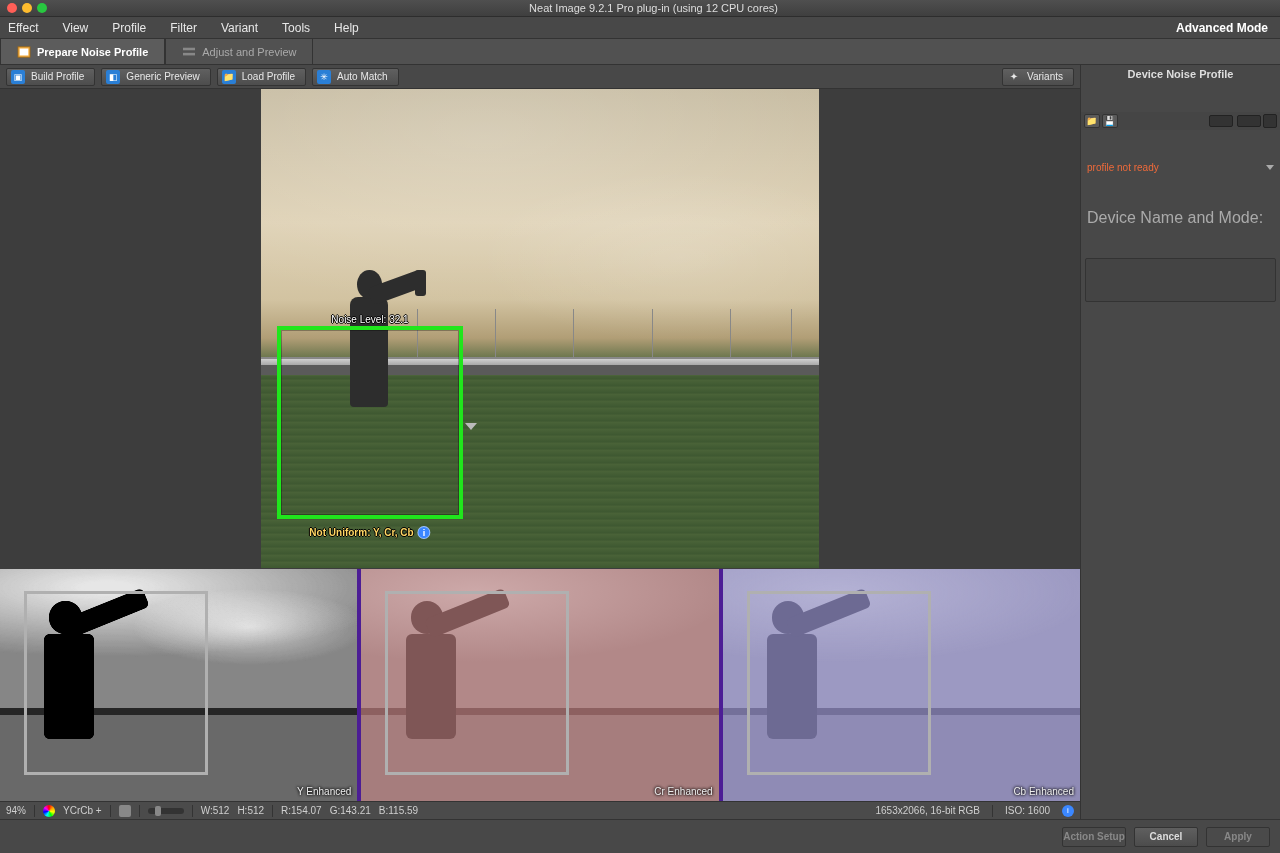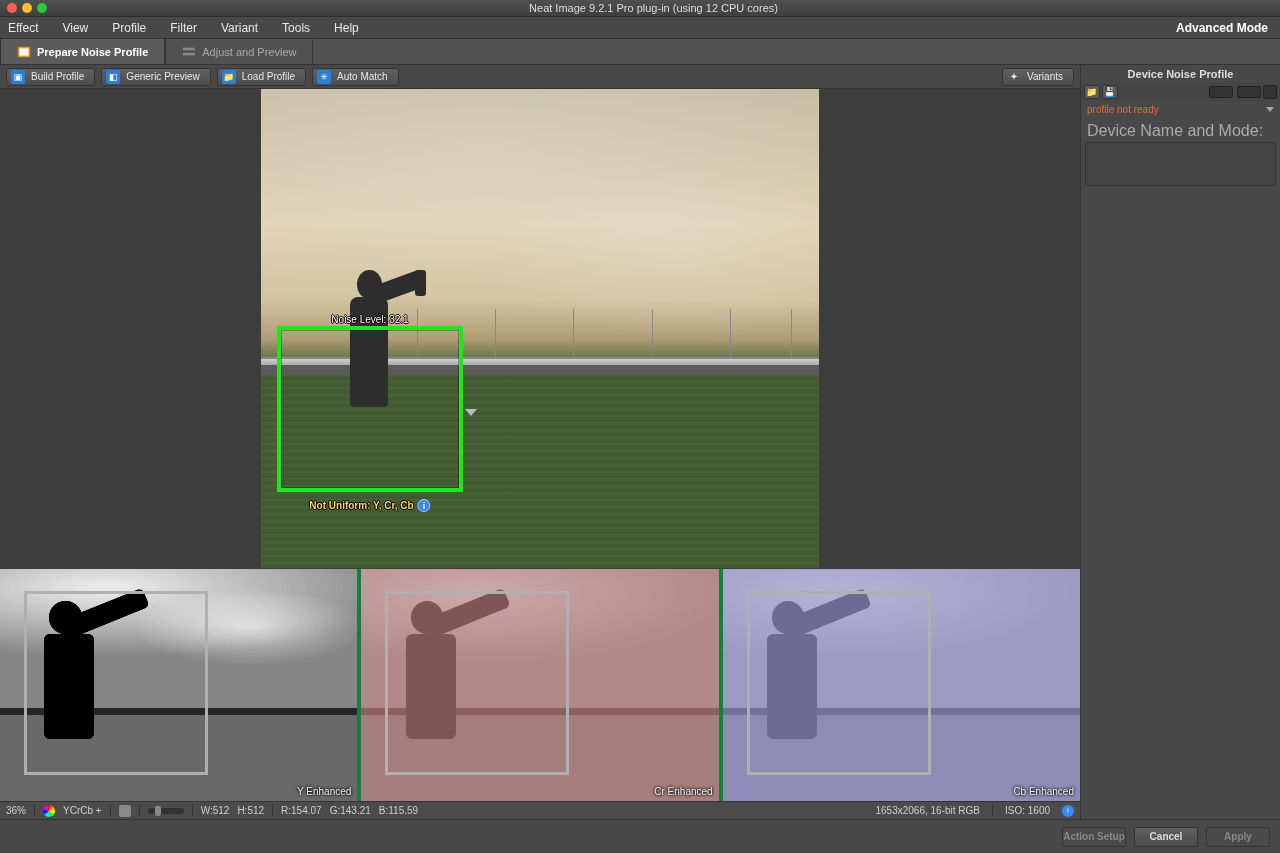--- a/index.html
+++ b/index.html
@@ -102,21 +102,21 @@
   .grass { position: absolute; left:0; right:0; bottom:0; top:60%;
            background: repeating-linear-gradient(0deg, #3e5831, #4a6338 6px, #3d5630 7px); }
   
   .person { position:absolute; left:10%; top:34%; width:20%; height:38%; }
   .person .body { position:absolute; left:30%; top:25%; width:34%; height:60%; background:#2d2d2d; border-radius:8px 8px 4px 4px; }
   .person .head { position:absolute; left:36%; top:10%; width:22%; height:16%; background:#2d2d2d; border-radius:50%; }
   .person .arm  { position:absolute; left:48%; top:20%; width:52%; height:10%; background:#2d2d2d; border-radius:6px; transform: rotate(-20deg); transform-origin:left center; }
   .person .arm2 { position:absolute; left:88%; top:10%; width:10%; height:14%; background:#2d2d2d; border-radius:3px; }
   
   .sel-rect {
-    position: absolute; left: 16px; top: 237px; width: 186px; height: 166px;
+    position: absolute; left: 16px; top: 237px; width: 186px; height: 193px;
     border: 4px solid #20e61c; box-shadow: 0 0 0 1px rgba(0,0,0,0.3) inset;
   }
   .sel-label-top {
     position: absolute; left: 50%; top: -16px; transform: translateX(-50%);
     font-size: 10px; color: #fff; text-shadow: -1px 0 #000,1px 0 #000,0 -1px #000,0 1px #000;
     white-space: nowrap;
   }
   .sel-label-bot-wrap {
     position: absolute;
     left: 50%; transform: translateX(-50%);
@@ -133,21 +133,21 @@
     font-size: 9px; font-weight: 700; display: inline-flex; align-items: center; justify-content: center;
     border: 1px solid rgba(255,255,255,0.5);
   }
   .chevron-down {
     position: absolute; right: -18px; top: 50%; width: 0; height: 0;
     border-left: 6px solid transparent; border-right: 6px solid transparent;
     border-top: 7px solid #bbb;
   }
 
   
-  .channels { display: flex; gap: 4px; height: 232px; background: #15803d; padding: 0; }
+  .channels { display: flex; gap: 4px; height: 232px; background: #4c1d95; padding: 0; }
   .chn { flex: 1; position: relative; overflow: hidden; }
   .chn-inner { position: absolute; inset: 0; }
   .chn-sel { position: absolute; border: 3px solid #b0b0b0; }
   .chn-label { position: absolute; right: 6px; bottom: 4px; font-size: 10px; color: #eee; text-shadow: 0 0 3px #000,0 0 3px #000; }
   
   .chn.y .chn-inner {
     background: #9c9c9c;
     filter: contrast(2) brightness(0.9);
   }
   .chn.y .chn-inner::before{
@@ -180,21 +180,21 @@
   .statusbar .sep { width: 1px; height: 12px; background: #333; }
   .statusbar .right { margin-left: auto; display:flex; align-items:center; gap:12px;}
   .mini-ic { width:12px; height:12px; border-radius:50%; display:inline-block; }
   .mini-ic.spectrum { background: conic-gradient(red,orange,yellow,lime,cyan,blue,magenta,red); }
   .slider { width: 36px; height: 6px; background: #333; border-radius: 3px; position: relative; }
   .slider::after { content:""; position:absolute; left:20%; top:-2px; width:6px; height:10px; background:#888; border-radius:2px; }
 
   
   .rightpanel {
     width: 200px; background: #484848; border-left: 1px solid #333;
-    display: flex; flex-direction: column;
+    display: flex; flex-direction: column; gap: 29px;
   }
   .rp-title { text-align: center; font-size: 11px; color: #ddd; padding: 3px 0; font-weight:600; }
   .rp-iconrow { height: 18px; display:flex; align-items:center; gap:2px; padding:0 3px; background:#454545; }
   .rp-icn { width:16px; height:14px; background:#5a5a5a; border:1px solid #333; border-radius:2px; display:inline-flex; align-items:center; justify-content:center; font-size:9px; color:#7bd; }
   .rp-pill { width:24px; height:12px; background:#333; border:1px solid #222; border-radius:2px; margin-left:2px;}
   .rp-sq { margin-left:auto; width:14px; height:14px; background:#333; border:1px solid #222; border-radius:2px;}
   .rp-status { display:flex; align-items:center; padding:3px 6px; font-size:10px; color:#ef6a3a; }
   .rp-status .dd{ margin-left:auto; width:0;height:0;border-left:4px solid transparent;border-right:4px solid transparent;border-top:5px solid #aaa;}
   .rp-lbl { font-size:16px; color:#aaa; padding: 4px 6px 2px; }
   .rp-box { margin:0 4px; height: 44px; background:#444; border:1px solid #333; border-radius:2px; }
@@ -334,21 +334,21 @@
               <div class="sh"></div>
               <div class="sa"></div>
             </div>
           </div>
         <div class="chn-sel" style="left:24px;top:22px;width:184px;height:184px"></div>
         <div class="chn-label">Cb Enhanced</div>
       </div>
     </div>
 
     <div class="statusbar">
-      <span>36%</span>
+      <span>94%</span>
       <span class="sep"></span>
       <span class="mini-ic spectrum"></span>
       <span>YCrCb +</span>
       <span class="sep"></span>
       <span class="mini-ic" style="background:#888;border-radius:2px"></span>
       <span class="sep"></span>
       <span class="slider"></span>
       <span class="sep"></span>
       <span>W:512</span>
       <span>H:512</span>

